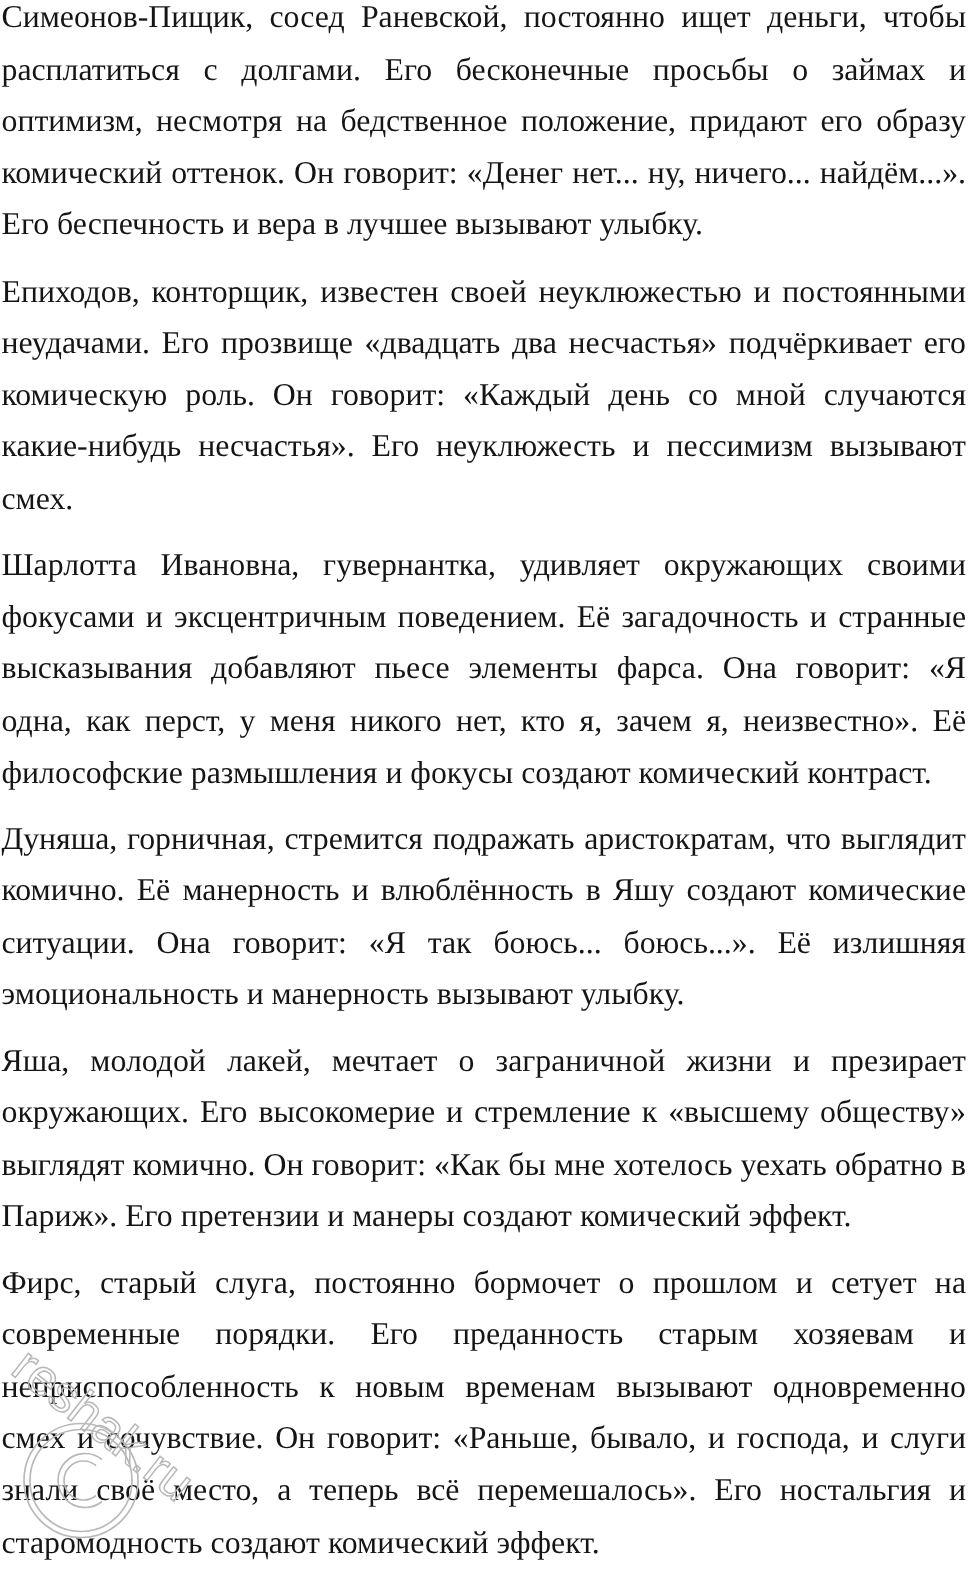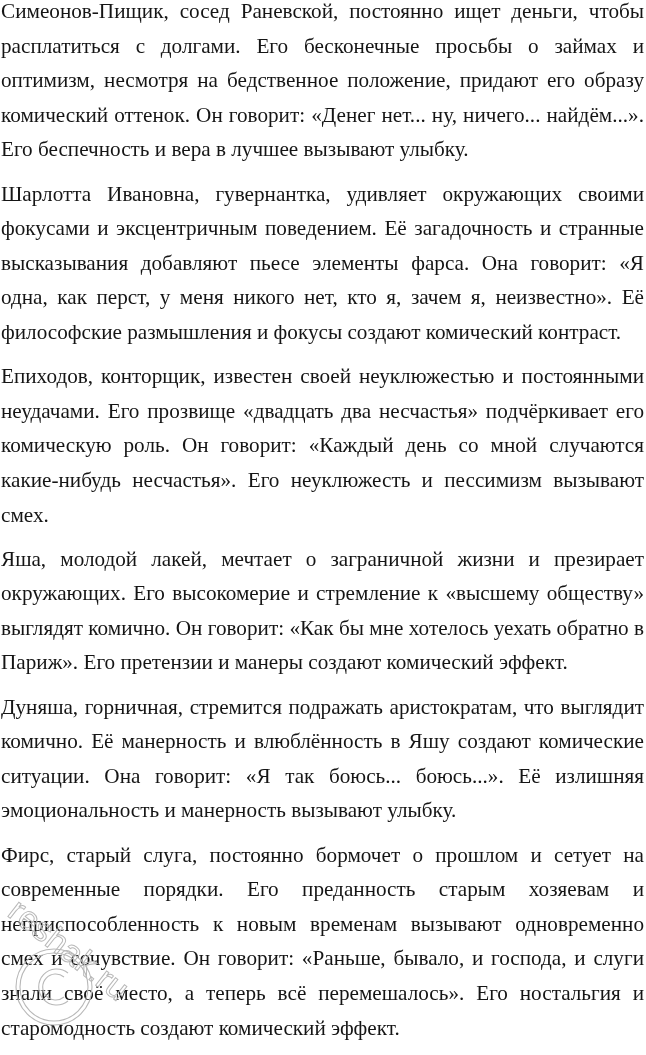--- a/index.html
+++ b/index.html
@@ -17,24 +17,24 @@
   .watermark {
     position: absolute; left: 2px; top: 895px; width: 170px; height: 150px;
     pointer-events: none;
   }
 </style>
 </head>
 <body>
 
 <div class="page">
   <p class="para">Симеонов-Пищик, сосед Раневской, постоянно ищет деньги, чтобы расплатиться с долгами. Его бесконечные просьбы о займах и оптимизм, несмотря на бедственное положение, придают его образу комический оттенок. Он говорит: «Денег нет... ну, ничего... найдём...». Его беспечность и вера в лучшее вызывают улыбку.</p>
+  <p class="para">Епиходов, конторщик, известен своей неуклюжестью и постоянными неудачами. Его прозвище «двадцать два несчастья» подчёркивает его комическую роль. Он говорит: «Каждый день со мной случаются какие-нибудь несчастья». Его неуклюжесть и пессимизм вызывают смех.</p>
   <p class="para">Шарлотта Ивановна, гувернантка, удивляет окружающих своими фокусами и эксцентричным поведением. Её загадочность и странные высказывания добавляют пьесе элементы фарса. Она говорит: «Я одна, как перст, у меня никого нет, кто я, зачем я, неизвестно». Её философские размышления и фокусы создают комический контраст.</p>
-  <p class="para">Епиходов, конторщик, известен своей неуклюжестью и постоянными неудачами. Его прозвище «двадцать два несчастья» подчёркивает его комическую роль. Он говорит: «Каждый день со мной случаются какие-нибудь несчастья». Его неуклюжесть и пессимизм вызывают смех.</p>
+  <p class="para">Дуняша, горничная, стремится подражать аристократам, что выглядит комично. Её манерность и влюблённость в Яшу создают комические ситуации. Она говорит: «Я так боюсь... боюсь...». Её излишняя эмоциональность и манерность вызывают улыбку.</p>
   <p class="para">Яша, молодой лакей, мечтает о заграничной жизни и презирает окружающих. Его высокомерие и стремление к «высшему обществу» выглядят комично. Он говорит: «Как бы мне хотелось уехать обратно в Париж». Его претензии и манеры создают комический эффект.</p>
-  <p class="para">Дуняша, горничная, стремится подражать аристократам, что выглядит комично. Её манерность и влюблённость в Яшу создают комические ситуации. Она говорит: «Я так боюсь... боюсь...». Её излишняя эмоциональность и манерность вызывают улыбку.</p>
   <p class="para">Фирс, старый слуга, постоянно бормочет о прошлом и сетует на современные порядки. Его преданность старым хозяевам и неприспособленность к новым временам вызывают одновременно смех и сочувствие. Он говорит: «Раньше, бывало, и господа, и слуги знали своё место, а теперь всё перемешалось». Его ностальгия и старомодность создают комический эффект.</p>
 </div>
 
 <div class="watermark">
   <svg width="170" height="150" viewBox="0 0 170 150">
     <g fill="none" stroke="#b8b8b8" stroke-width="1.1">
       <circle cx="52" cy="92" r="38"></circle>
       <circle cx="52" cy="92" r="34"></circle>
       <path d="M66 78 A18 18 0 1 0 66 106"></path>
       <path d="M62 82 A13 13 0 1 0 62 102"></path>

